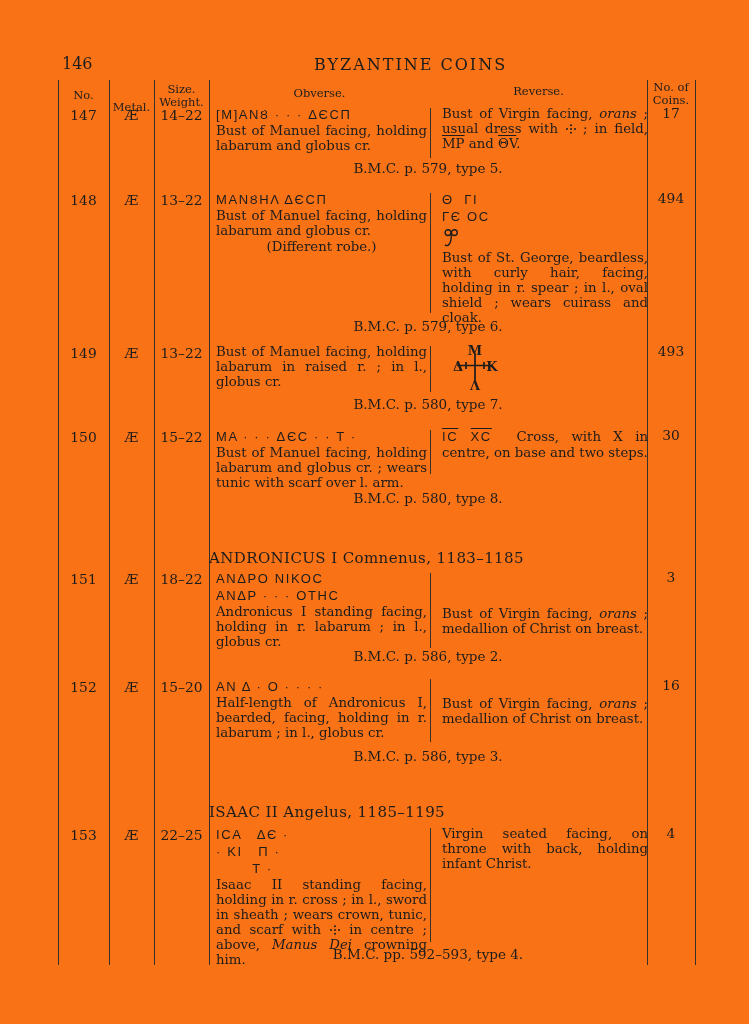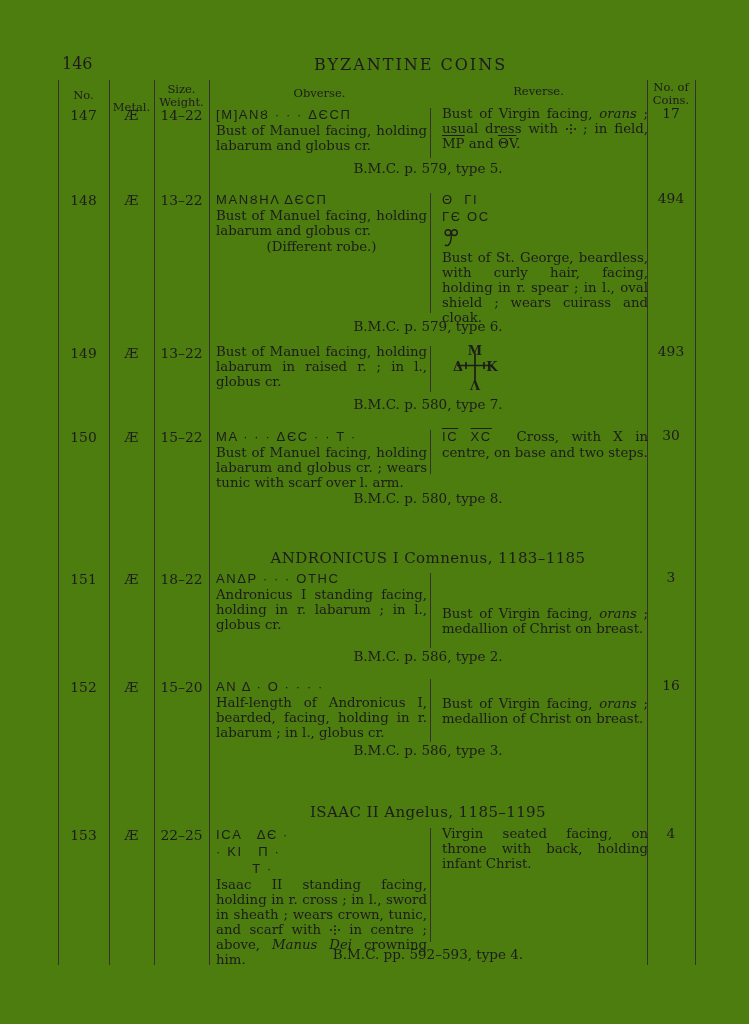--- a/index.html
+++ b/index.html
@@ -1,29 +1,29 @@
 <!DOCTYPE html>
 <html><head>
 <meta charset="utf-8">
 <style>
   html,body{margin:0;padding:0;background:#e9e9e6;}
-  .page{position:relative;width:749px;height:1024px;margin:0 auto;background:#4d7c0f;
+  .page{position:relative;width:749px;height:1024px;margin:0 auto;background:#f97316;
         color:#1c1c1c;font-family:"DejaVu Serif","Liberation Serif",serif;overflow:hidden;}
   .pagenum{position:absolute;left:62px;top:54px;font-size:16px;}
   .title{position:absolute;left:314px;top:55px;font-size:16px;font-weight:400;letter-spacing:2px;}
   .rule{position:absolute;top:80px;height:885px;width:1px;background:#35322e;}
   .r1{left:58px}.r2{left:109px}.r3{left:154px}.r4{left:209px}.r5{left:647px}.r6{left:695px}
   .hdr{position:absolute;font-size:11.5px;text-align:center;line-height:12.5px;}
   .h-no{left:58px;top:89px;width:51px}
   .h-metal{left:109px;top:101px;width:45px}
   .h-size{left:154px;top:83px;width:55px}
   .h-obv{left:209px;top:87px;width:221px}
   .h-rev{left:430px;top:85px;width:217px}
   .h-coins{left:647px;top:81px;width:48px}
-  .section{position:absolute;left:209px;width:438px;text-align:center;font-size:15px;letter-spacing:0.4px;}
+  .section{position:absolute;left:209px;width:438px;font-size:15px;letter-spacing:0.4px;}
   .entry{position:absolute;left:58px;width:637px;}
   .c{position:absolute;top:1px;text-align:center;font-size:13.8px;}
   .no{left:0;width:51px}
   .metal{left:51px;width:45px}
   .size{left:96px;width:55px}
   .obv{position:absolute;left:158px;top:0;width:211px;}
   .rev{position:absolute;left:384px;top:0;width:206px;}
   .vd{position:absolute;left:372px;width:1px;background:#35322e;}
   .coins{position:absolute;left:589px;top:-1px;width:48px;text-align:center;font-size:13.8px;}
   .bmc{position:absolute;left:151px;width:438px;text-align:center;font-size:13.5px;}
@@ -154,20 +154,21 @@
   </div>
 
   <div class="section" style="top:549px">ANDRONICUS I Comnenus, 1183–1185</div>
 
   <div class="entry" style="top:570px">
     <div class="vd" style="top:3px;height:75px"></div>
     <div class="c no">151</div>
     <div class="c metal">Æ</div>
     <div class="c size">18–22</div>
     <div class="obv">
+      <div class="insc">ΑΝΔΡΟ ΝΙΚΟC</div>
       <div class="insc">ΑΝΔΡ · · · ΟΤΗC</div>
       <div class="desc">Andronicus I standing facing, holding in r. labarum ; in l., globus cr.</div>
     </div>
     <div class="rev">
       <div class="desc" style="margin-top:36px"><span>Bust of Virgin facing, </span><span class="it">orans</span><span> ; medallion of Christ on breast.</span></div>
     </div>
     <div class="coins">3</div>
     <div class="bmc" style="top:78px">B.M.C. p. 586, type 2.</div>
   </div>
 
@@ -177,21 +178,21 @@
     <div class="c metal">Æ</div>
     <div class="c size">15–20</div>
     <div class="obv">
       <div class="insc">ΑΝ Δ · Ο · · · ·</div>
       <div class="desc">Half-length of Andronicus I, bearded, facing, holding in r. labarum ; in l., globus cr.</div>
     </div>
     <div class="rev">
       <div class="desc" style="margin-top:18px"><span>Bust of Virgin facing, </span><span class="it">orans</span><span> ; medallion of Christ on breast.</span></div>
     </div>
     <div class="coins">16</div>
-    <div class="bmc" style="top:64px">B.M.C. p. 586, type 3.</div>
+    <div class="bmc" style="top:70px">B.M.C. p. 586, type 3.</div>
   </div>
 
   <div class="section" style="top:803px">ISAAC II Angelus, 1185–1195</div>
 
   <div class="entry" style="top:826px">
     <div class="vd" style="top:2px;height:114px"></div>
     <div class="c no">153</div>
     <div class="c metal">Æ</div>
     <div class="c size">22–25</div>
     <div class="obv">

